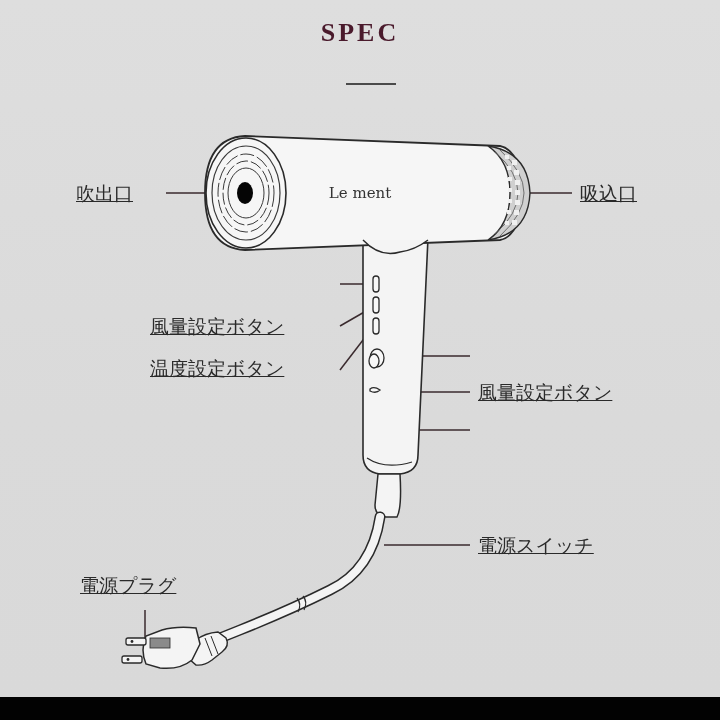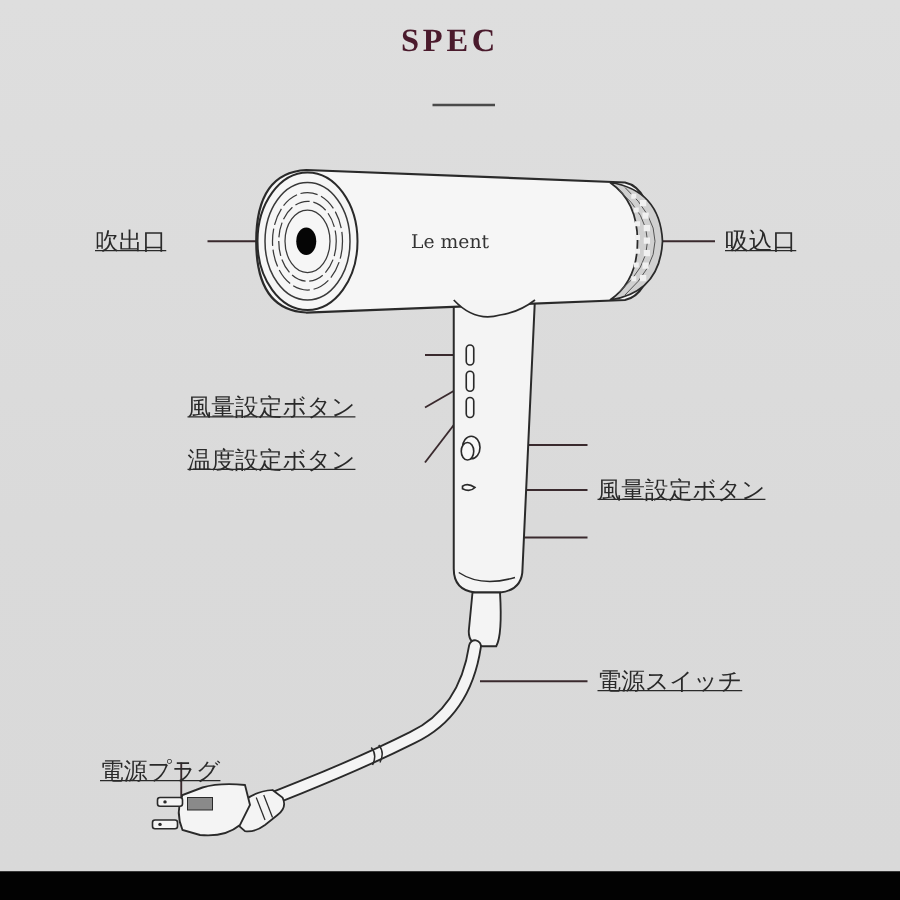--- a/index.html
+++ b/index.html
@@ -142,17 +142,17 @@
 
     <text x="360" y="198" text-anchor="middle" font-family="DejaVu Serif, serif" font-size="15" fill="#333">Le ment</text>
   </svg>
 
   <div class="label" style="left:76px; top:180px;">吹出口</div>
   <div class="label" style="left:580px; top:180px;text-align:right;">吸込口</div>
   <div class="label" style="left:150px; top:313px;">風量設定ボタン</div>
   <div class="label" style="left:150px; top:355px;">温度設定ボタン</div>
   <div class="label" style="left:478px; top:379px;">風量設定ボタン</div>
   <div class="label" style="left:478px; top:532px;">電源スイッチ</div>
-  <div class="label" style="left:80px; top:604px;">電源プラグ</div>
+  <div class="label" style="left:80px; top:572px;">電源プラグ</div>
 
 </div>
 
 <div class="bottom-bar"></div>
 
 </body></html>

